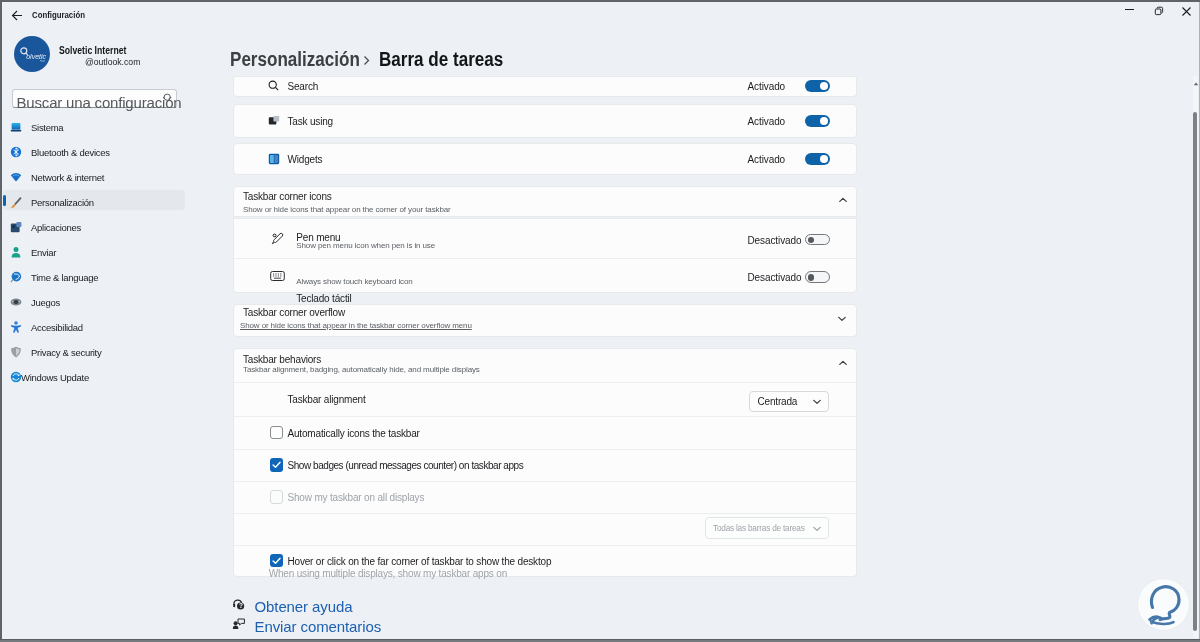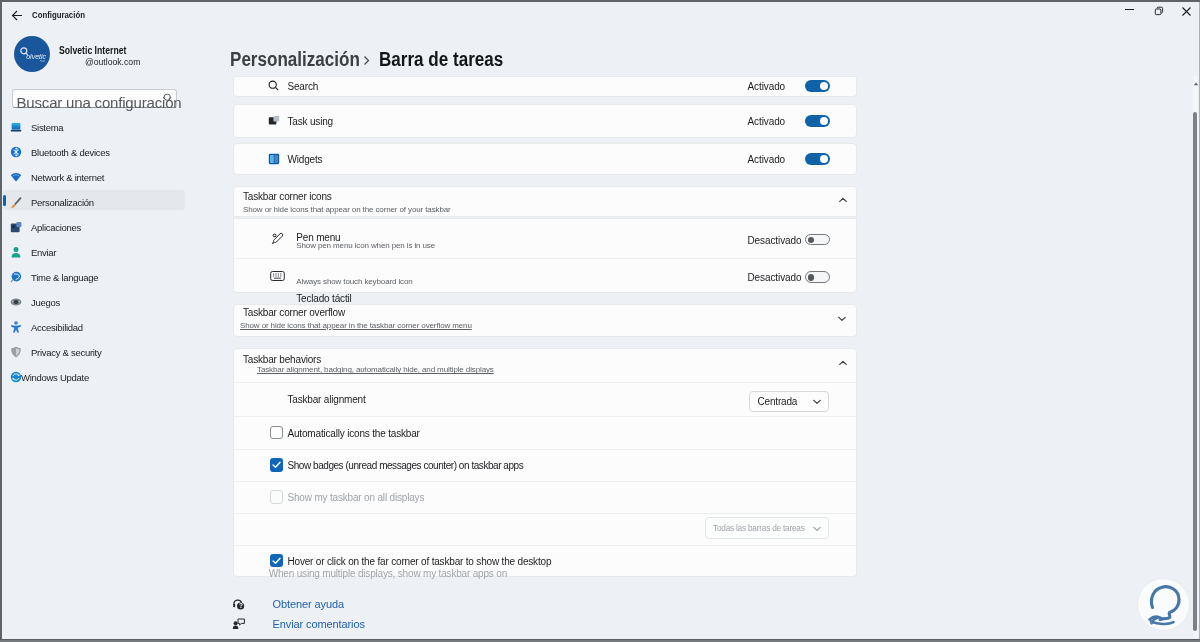--- a/index.html
+++ b/index.html
@@ -17,21 +17,21 @@
 .toggle-on{position:absolute;left:804.5px;width:25.7px;height:11.5px;border-radius:6px;background:#0e63a8;}
 .toggle-on .knob{position:absolute;right:1.8px;top:1.7px;width:8.2px;height:8.2px;border-radius:50%;background:#fff;}
 .toggle-off{position:absolute;left:804.5px;width:25.7px;height:11.5px;border-radius:6px;background:#f4f6f7;border:1px solid #75797d;box-sizing:border-box;}
 .toggle-off .knob{position:absolute;left:2px;top:1.8px;width:6.8px;height:6.8px;border-radius:50%;background:#55595d;}
 .cb{position:absolute;left:269.8px;width:13.2px;height:13.2px;box-sizing:border-box;border-radius:3px;}
 .cb-un{border:1.2px solid #898e92;background:#fdfdfd;}
 .cb-ck{background:#0f66b8;}
 .cb-dis{border:1.2px solid #d7dadc;background:#fafbfb;}
 .chev{stroke:#3c4043;stroke-width:1.3;fill:none;stroke-linecap:round;stroke-linejoin:round;}
 .lbl{position:absolute;left:747.5px;font-size:10px;color:#1b1d1f;letter-spacing:-0.1px;}
-.link{font-size:11px;color:#1d5fb0;letter-spacing:-0.1px;margin-left:18px;}
+.link{font-size:15px;color:#1d5fb0;letter-spacing:-0.1px;}
 .navtxt{font-size:9.5px;color:#1b1d1f;letter-spacing:-0.28px;}
 </style>
 </head>
 <body>
 
 <svg class="abs" style="left:11px;top:9.5px" width="12" height="11" viewBox="0 0 12 11">
     <path d="M6 1 L1.5 5.5 L6 10 M1.5 5.5 H11" stroke="#1b1d1f" stroke-width="1.1" fill="none"></path>
   </svg>
 <div class="t" style="left:32px;top:10px;font-size:9.3px;font-weight:bold;color:#1a1c1e;transform:scaleX(0.84);transform-origin:0 0;">Configuración</div>
 
@@ -202,21 +202,21 @@
 
 <div class="card" style="top:303.5px;height:33.9px;"></div>
 <div class="t body-txt" style="left:243px;top:306.8px;">Taskbar corner overflow</div>
 <div class="t sub-txt" style="left:240px;top:320.7px;text-decoration:underline;">Show or hide icons that appear in the taskbar corner overflow menu</div>
 <svg class="abs" style="left:837.6px;top:315.6px" width="8" height="6" viewBox="0 0 8 6">
     <path class="chev" d="M0.8 1.4 L4 4.4 L7.2 1.4"></path>
   </svg>
 
 <div class="card" style="top:348.1px;height:228.9px;"></div>
 <div class="t body-txt" style="left:243px;top:354px;">Taskbar behaviors</div>
-<div class="t sub-txt" style="left:257px;top:365.3px;text-decoration:underline;">Taskbar alignment, badging, automatically hide, and multiple displays</div>
+<div class="t sub-txt" style="left:243px;top:365.3px;">Taskbar alignment, badging, automatically hide, and multiple displays</div>
 <svg class="abs" style="left:838.5px;top:359.5px" width="8" height="6" viewBox="0 0 8 6">
     <path class="chev" d="M0.8 4.4 L4 1.4 L7.2 4.4"></path>
   </svg>
 <div class="divline" style="top:382px;left:233.5px;width:622px;"></div>
 <div class="t body-txt" style="left:287.5px;top:394.4px;">Taskbar alignment</div>
 <div class="abs" style="left:748.6px;top:390.5px;width:80px;height:21px;background:#fdfdfe;border:1px solid #d6d9db;border-radius:4px;box-sizing:border-box;"></div>
 <div class="t body-txt" style="left:757.5px;top:396px;">Centrada</div>
 <svg class="abs" style="left:813px;top:398.5px" width="8" height="6" viewBox="0 0 8 6">
     <path class="chev" d="M0.8 1.4 L4 4.4 L7.2 1.4"></path>
   </svg>

